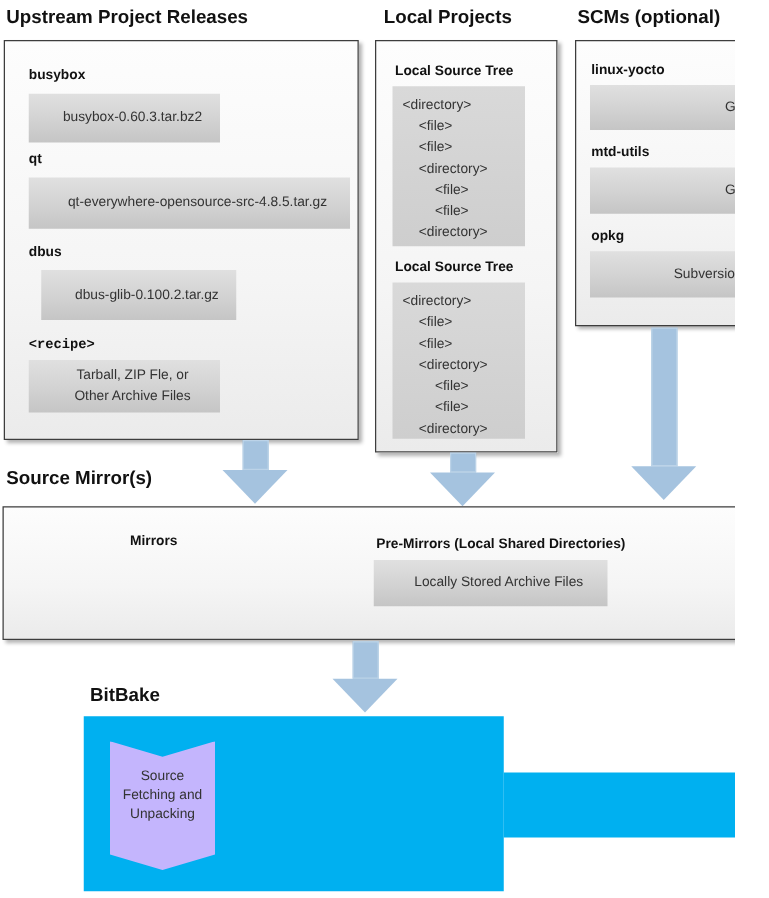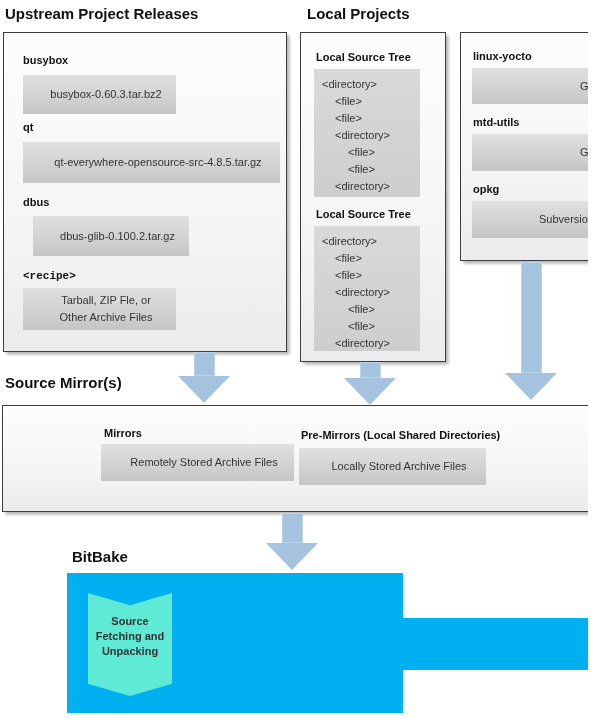--- a/index.html
+++ b/index.html
@@ -67,37 +67,37 @@
     border-left: 26px solid transparent;
     border-right: 26px solid transparent;
     border-top: 27px solid #a5c3df;
   }
   .bitbake-box {
     position: absolute;
     background: #00b0f0;
   }
   .chevron {
     position: absolute;
-    background: #5eead4;
+    background: #c4b5fd;
     clip-path: polygon(0 0, 50% 12%, 100% 0, 100% 88%, 50% 100%, 0 88%);
     font-size: 11px;
     color: #333333;
     text-align: center;
     padding-top: 21px;
-    font-weight: bold;
   }
   .chevron .ln { line-height: 15px; }
 </style>
 </head>
 <body>
 
 <div id="canvas">
 
   <div class="col-title" style="left:5px; top:5px;">Upstream Project Releases</div>
   <div class="col-title" style="left:307px; top:5px;">Local Projects</div>
+  <div class="col-title" style="left:462px; top:5px;">SCMs (optional)</div>
 
   <div class="panel" style="left:3px; top:32px; width:284px; height:320px;">
     <div class="item-label" style="left:19px; top:21px;">busybox</div>
     <div class="graybox pad-left" style="left:19px; top:42px; width:153px; height:39px;">
       <span class="ln">busybox-0.60.3.tar.bz2</span>
     </div>
 
     <div class="item-label" style="left:19px; top:88px;">qt</div>
     <div class="graybox pad-left" style="left:19px; top:109px; width:257px; height:41px;">
       <span class="ln">qt-everywhere-opensource-src-4.8.5.tar.gz</span>
@@ -165,23 +165,20 @@
     <div class="head"></div>
   </div>
   <div class="arrow" style="left:505px; top:262px;">
     <div class="shaft" style="height:111px;"></div>
     <div class="head"></div>
   </div>
 
   <div class="col-title" style="left:5px; top:374px;text-align:right;">Source Mirror(s)</div>
   <div class="panel" style="left:2px; top:405px; width:610px; height:107px;">
     <div class="item-label" style="left:101px; top:21px;">Mirrors</div>
-    <div class="graybox pad-left" style="left:98px; top:38px; width:193px; height:37px;">
-      <span class="ln">Remotely Stored Archive Files</span>
-    </div>
 
     <div class="item-label" style="left:298px; top:23px;">Pre-Mirrors (Local Shared Directories)</div>
     <div class="graybox pad-left" style="left:296px; top:42px; width:187px; height:37px;">
       <span class="ln">Locally Stored Archive Files</span>
     </div>
   </div>
 
   <div class="arrow" style="left:266px; top:513px;">
     <div class="shaft" style="height:30px;"></div>
     <div class="head"></div>

